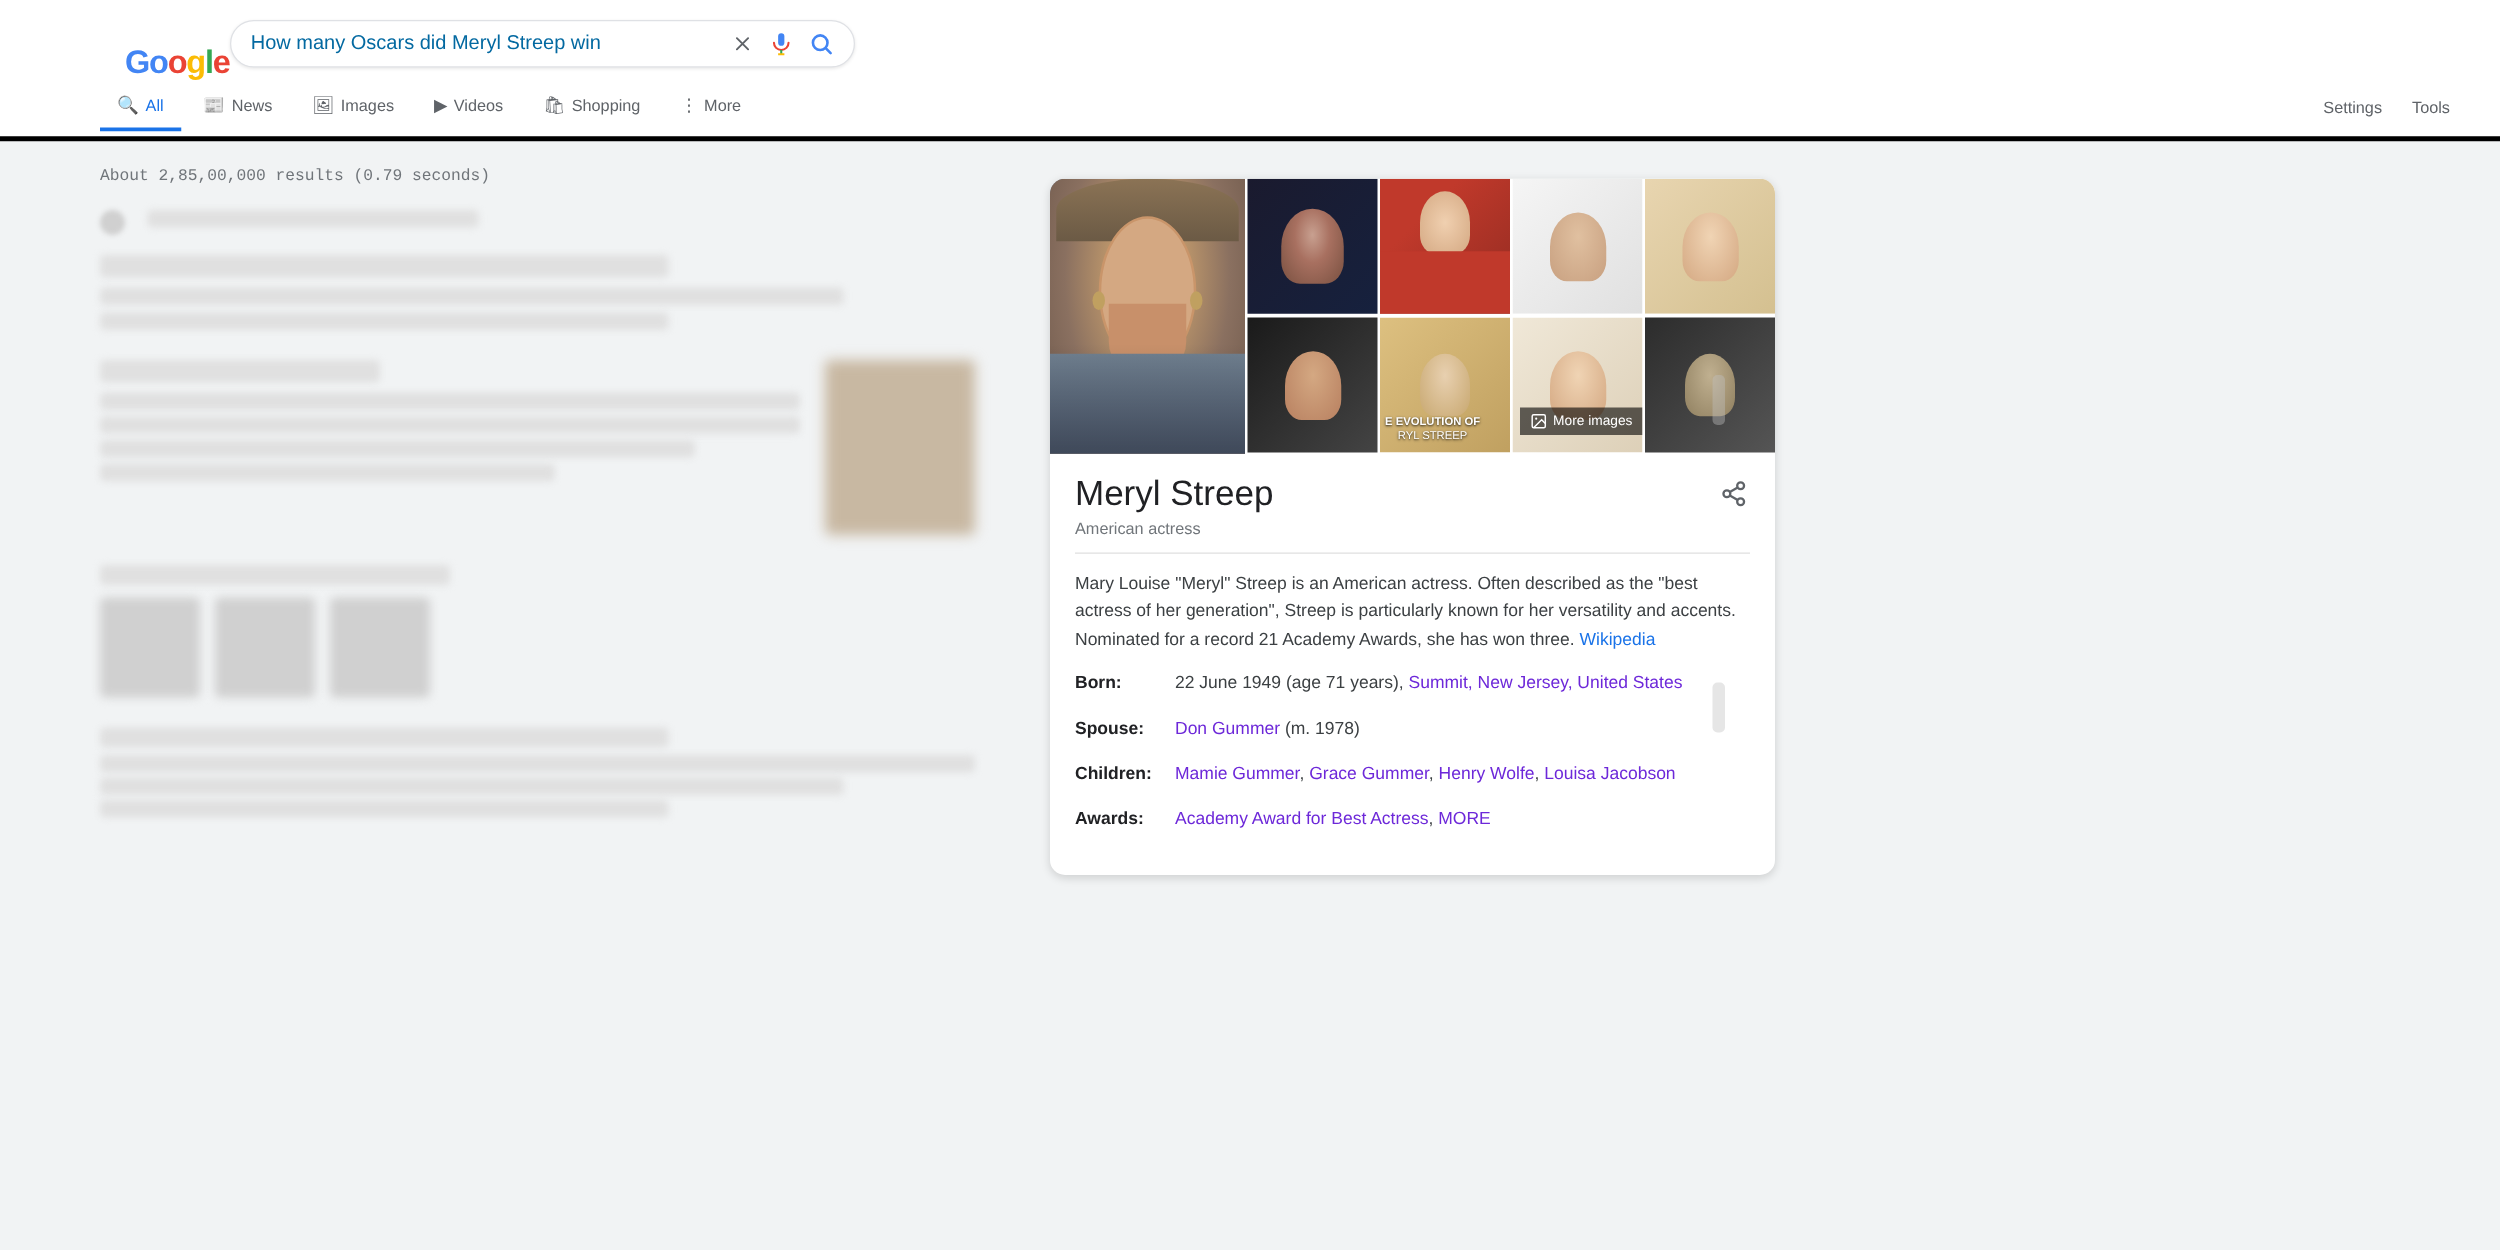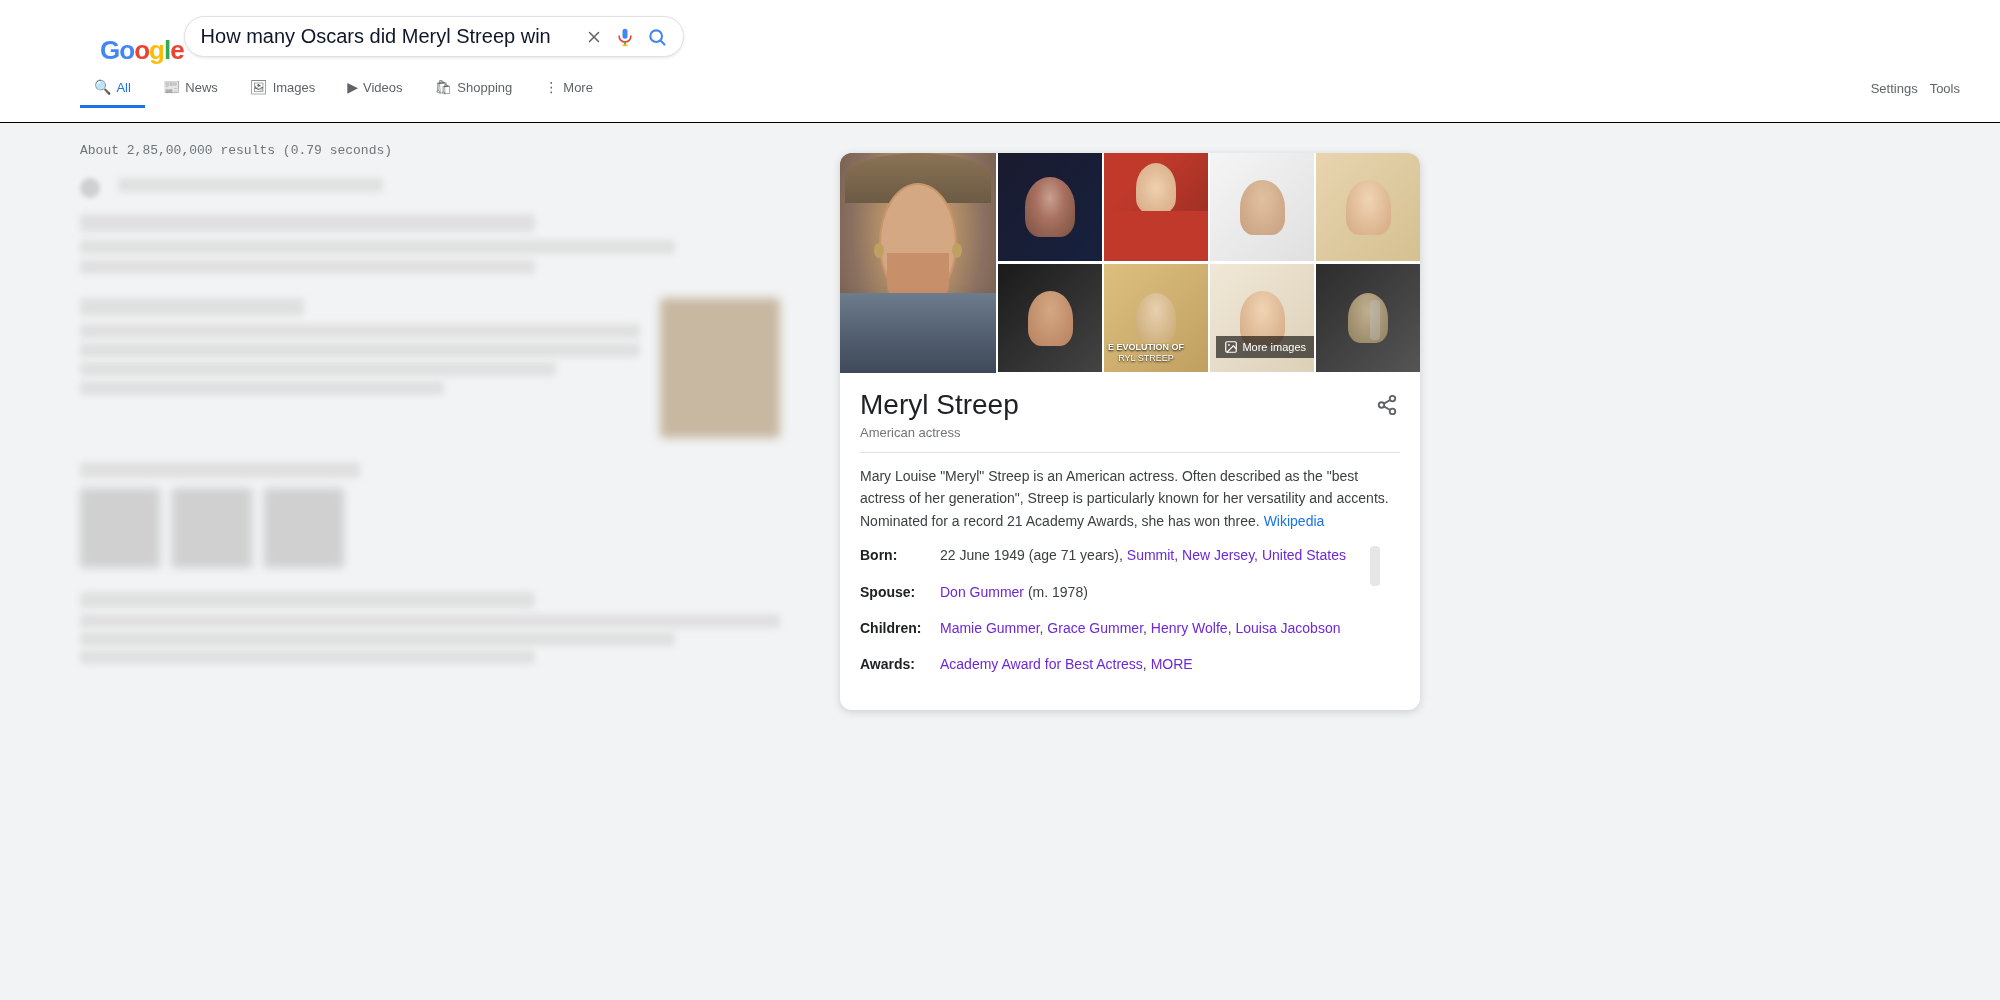--- a/index.html
+++ b/index.html
@@ -7,22 +7,22 @@
       font-family: Arial, sans-serif;
       background: #f1f3f4;
       width: 2000px;
       min-height: 1000px;
       overflow-x: hidden;
     }
 
     
     .search-header {
       background: #fff;
-      padding: 16px 20px 14px 20px;
-      border-bottom: 1px solid #000000;
+      padding: 16px 20px 4px 20px;
+      border-bottom: 4px solid #000000;
       position: relative;
     }
 
     .search-bar-row {
       display: flex;
       align-items: center;
       margin-bottom: 12px;
       padding-left: 60px;
     }
 
@@ -33,23 +33,23 @@
       border-radius: 24px;
       padding: 8px 16px;
       width: 500px;
       box-shadow: 0 1px 3px rgba(0,0,0,0.1);
       background: #fff;
     }
 
     .search-input {
       border: none;
       outline: none;
-      font-size: 20px;
+      font-size: 16px;
       flex: 1;
-      color: #0f172a;
+      color: #0369a1;
       background: transparent;
     }
 
     .search-icons {
       display: flex;
       align-items: center;
       gap: 12px;
       margin-left: 8px;
     }
 
@@ -89,21 +89,21 @@
     }
 
     .nav-tab-icon {
       font-size: 14px;
     }
 
     .settings-tools {
       margin-left: auto;
       display: flex;
       align-items: center;
-      gap: 12px;
+      gap: 24px;
       padding-right: 20px;
     }
 
     .settings-link {
       font-size: 13px;
       color: #5f6368;
       cursor: pointer;
     }
 
     

